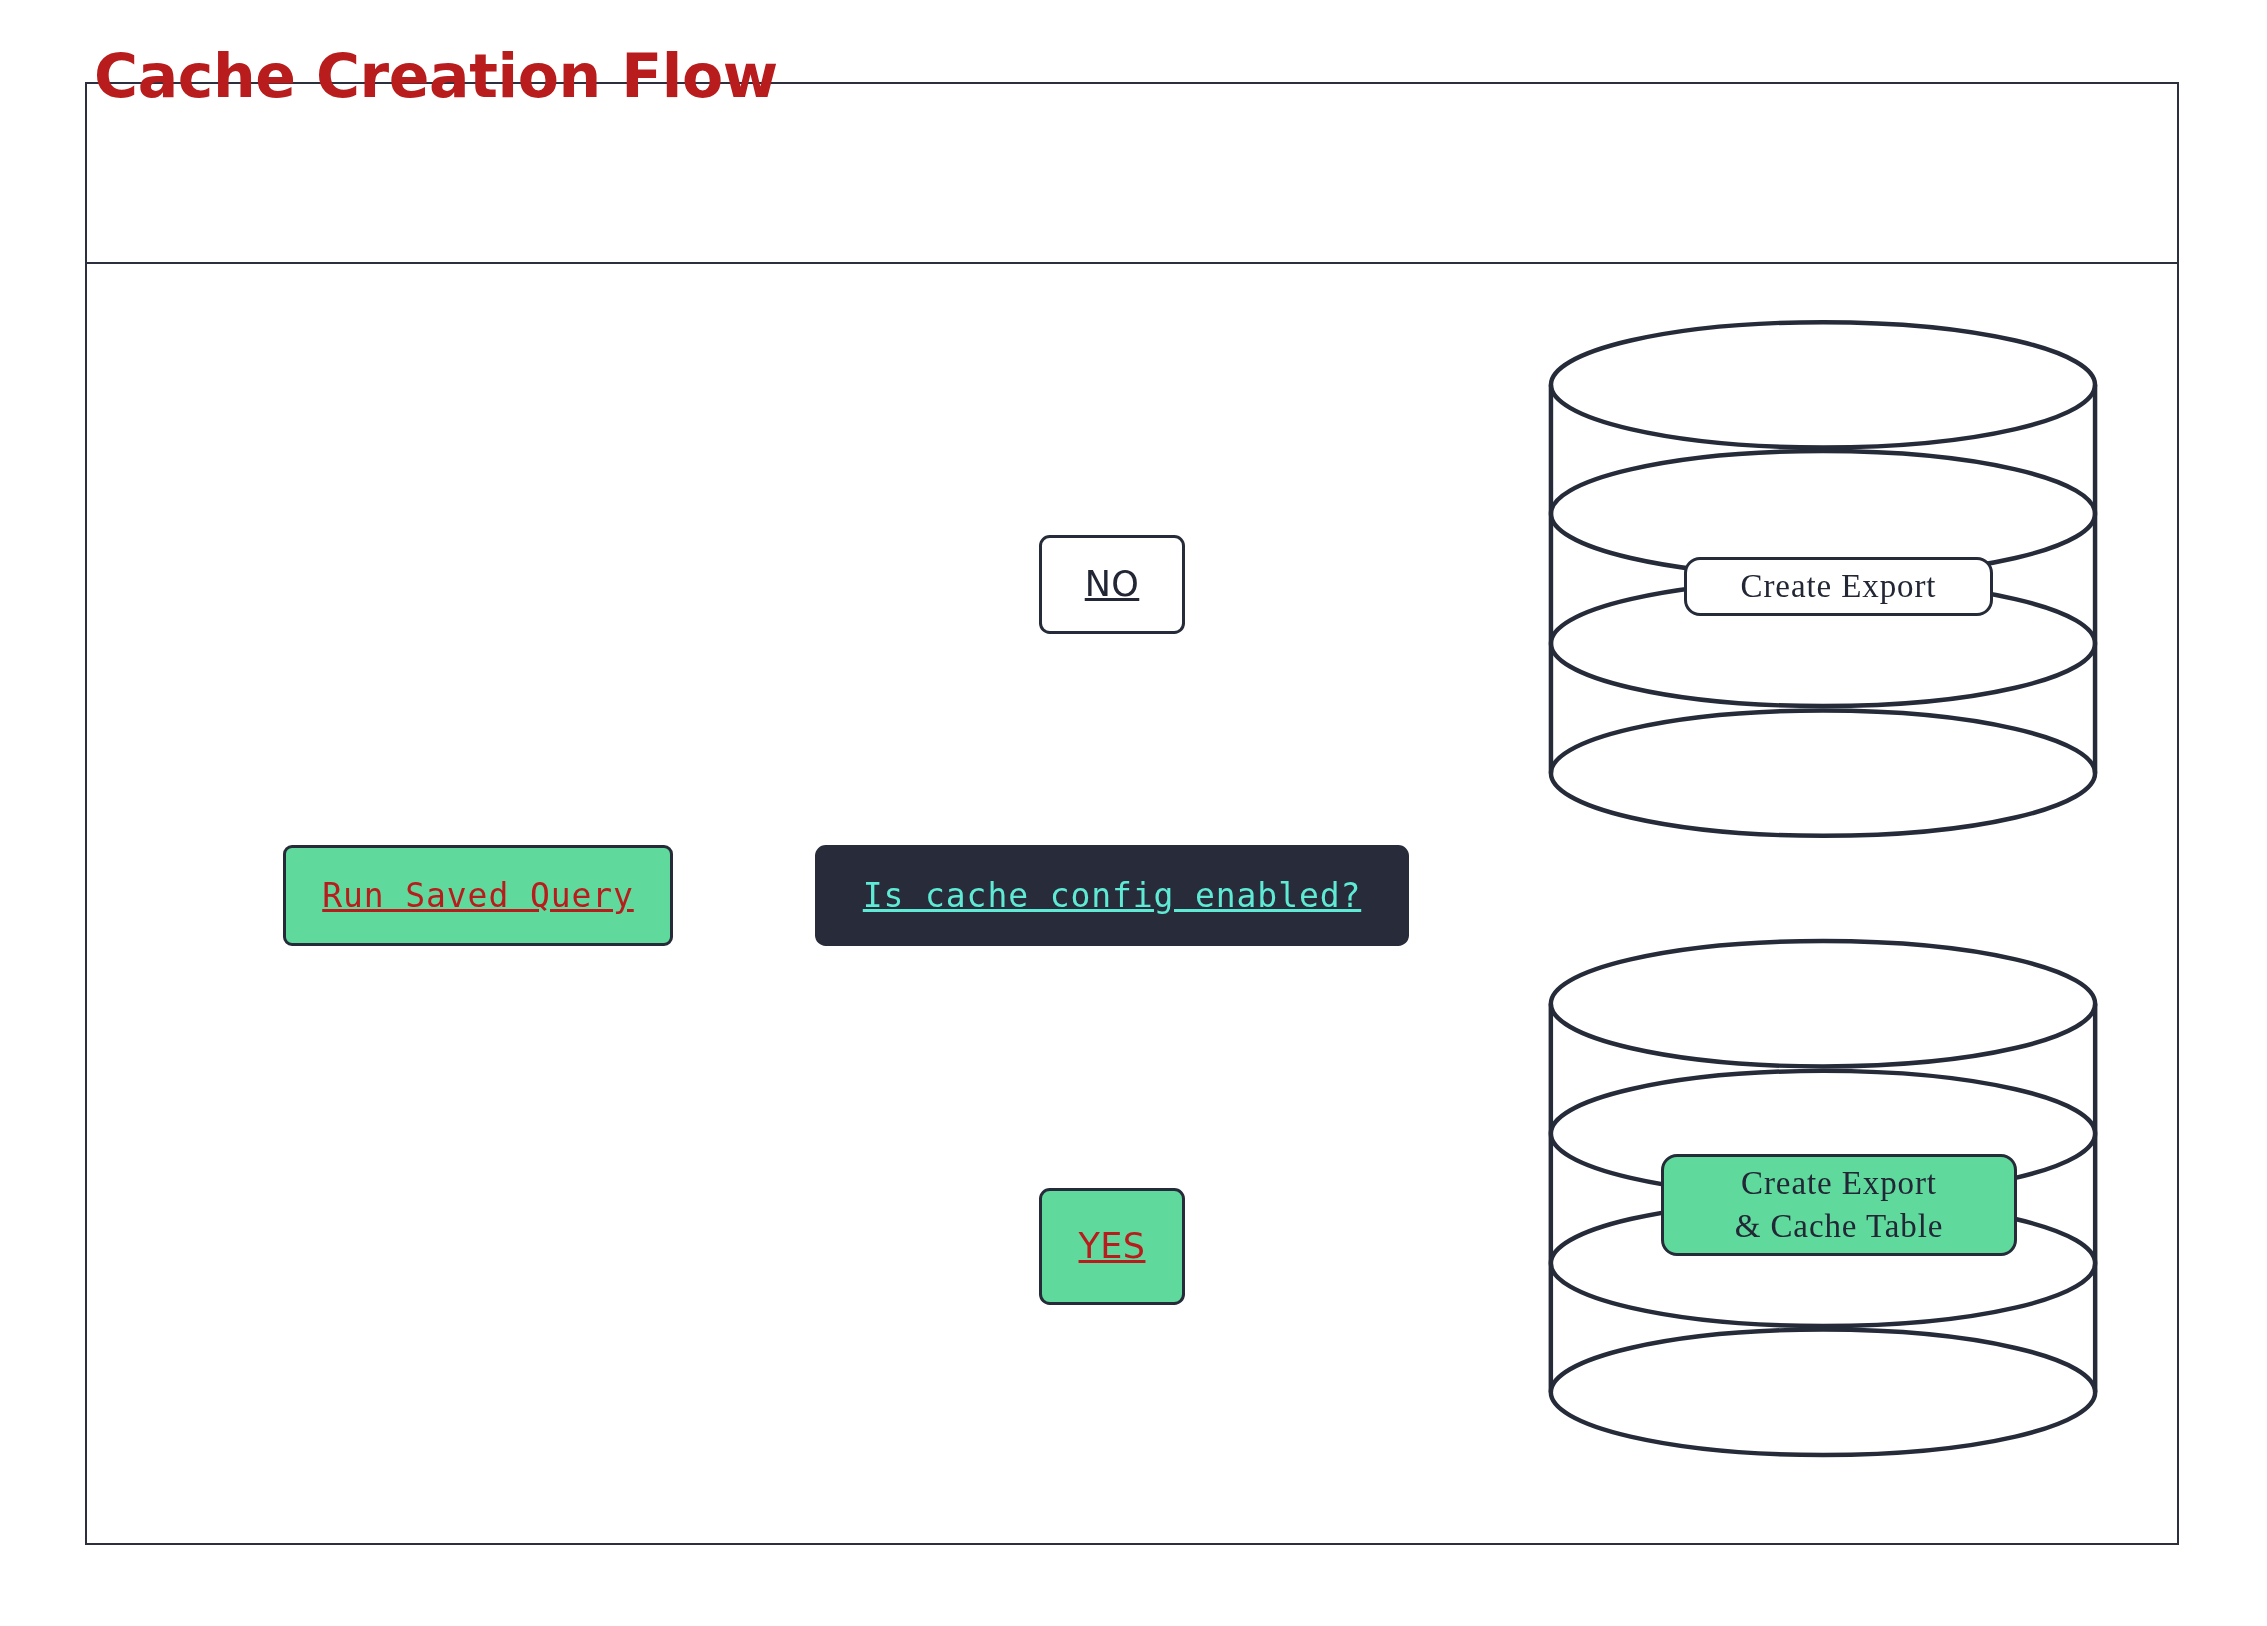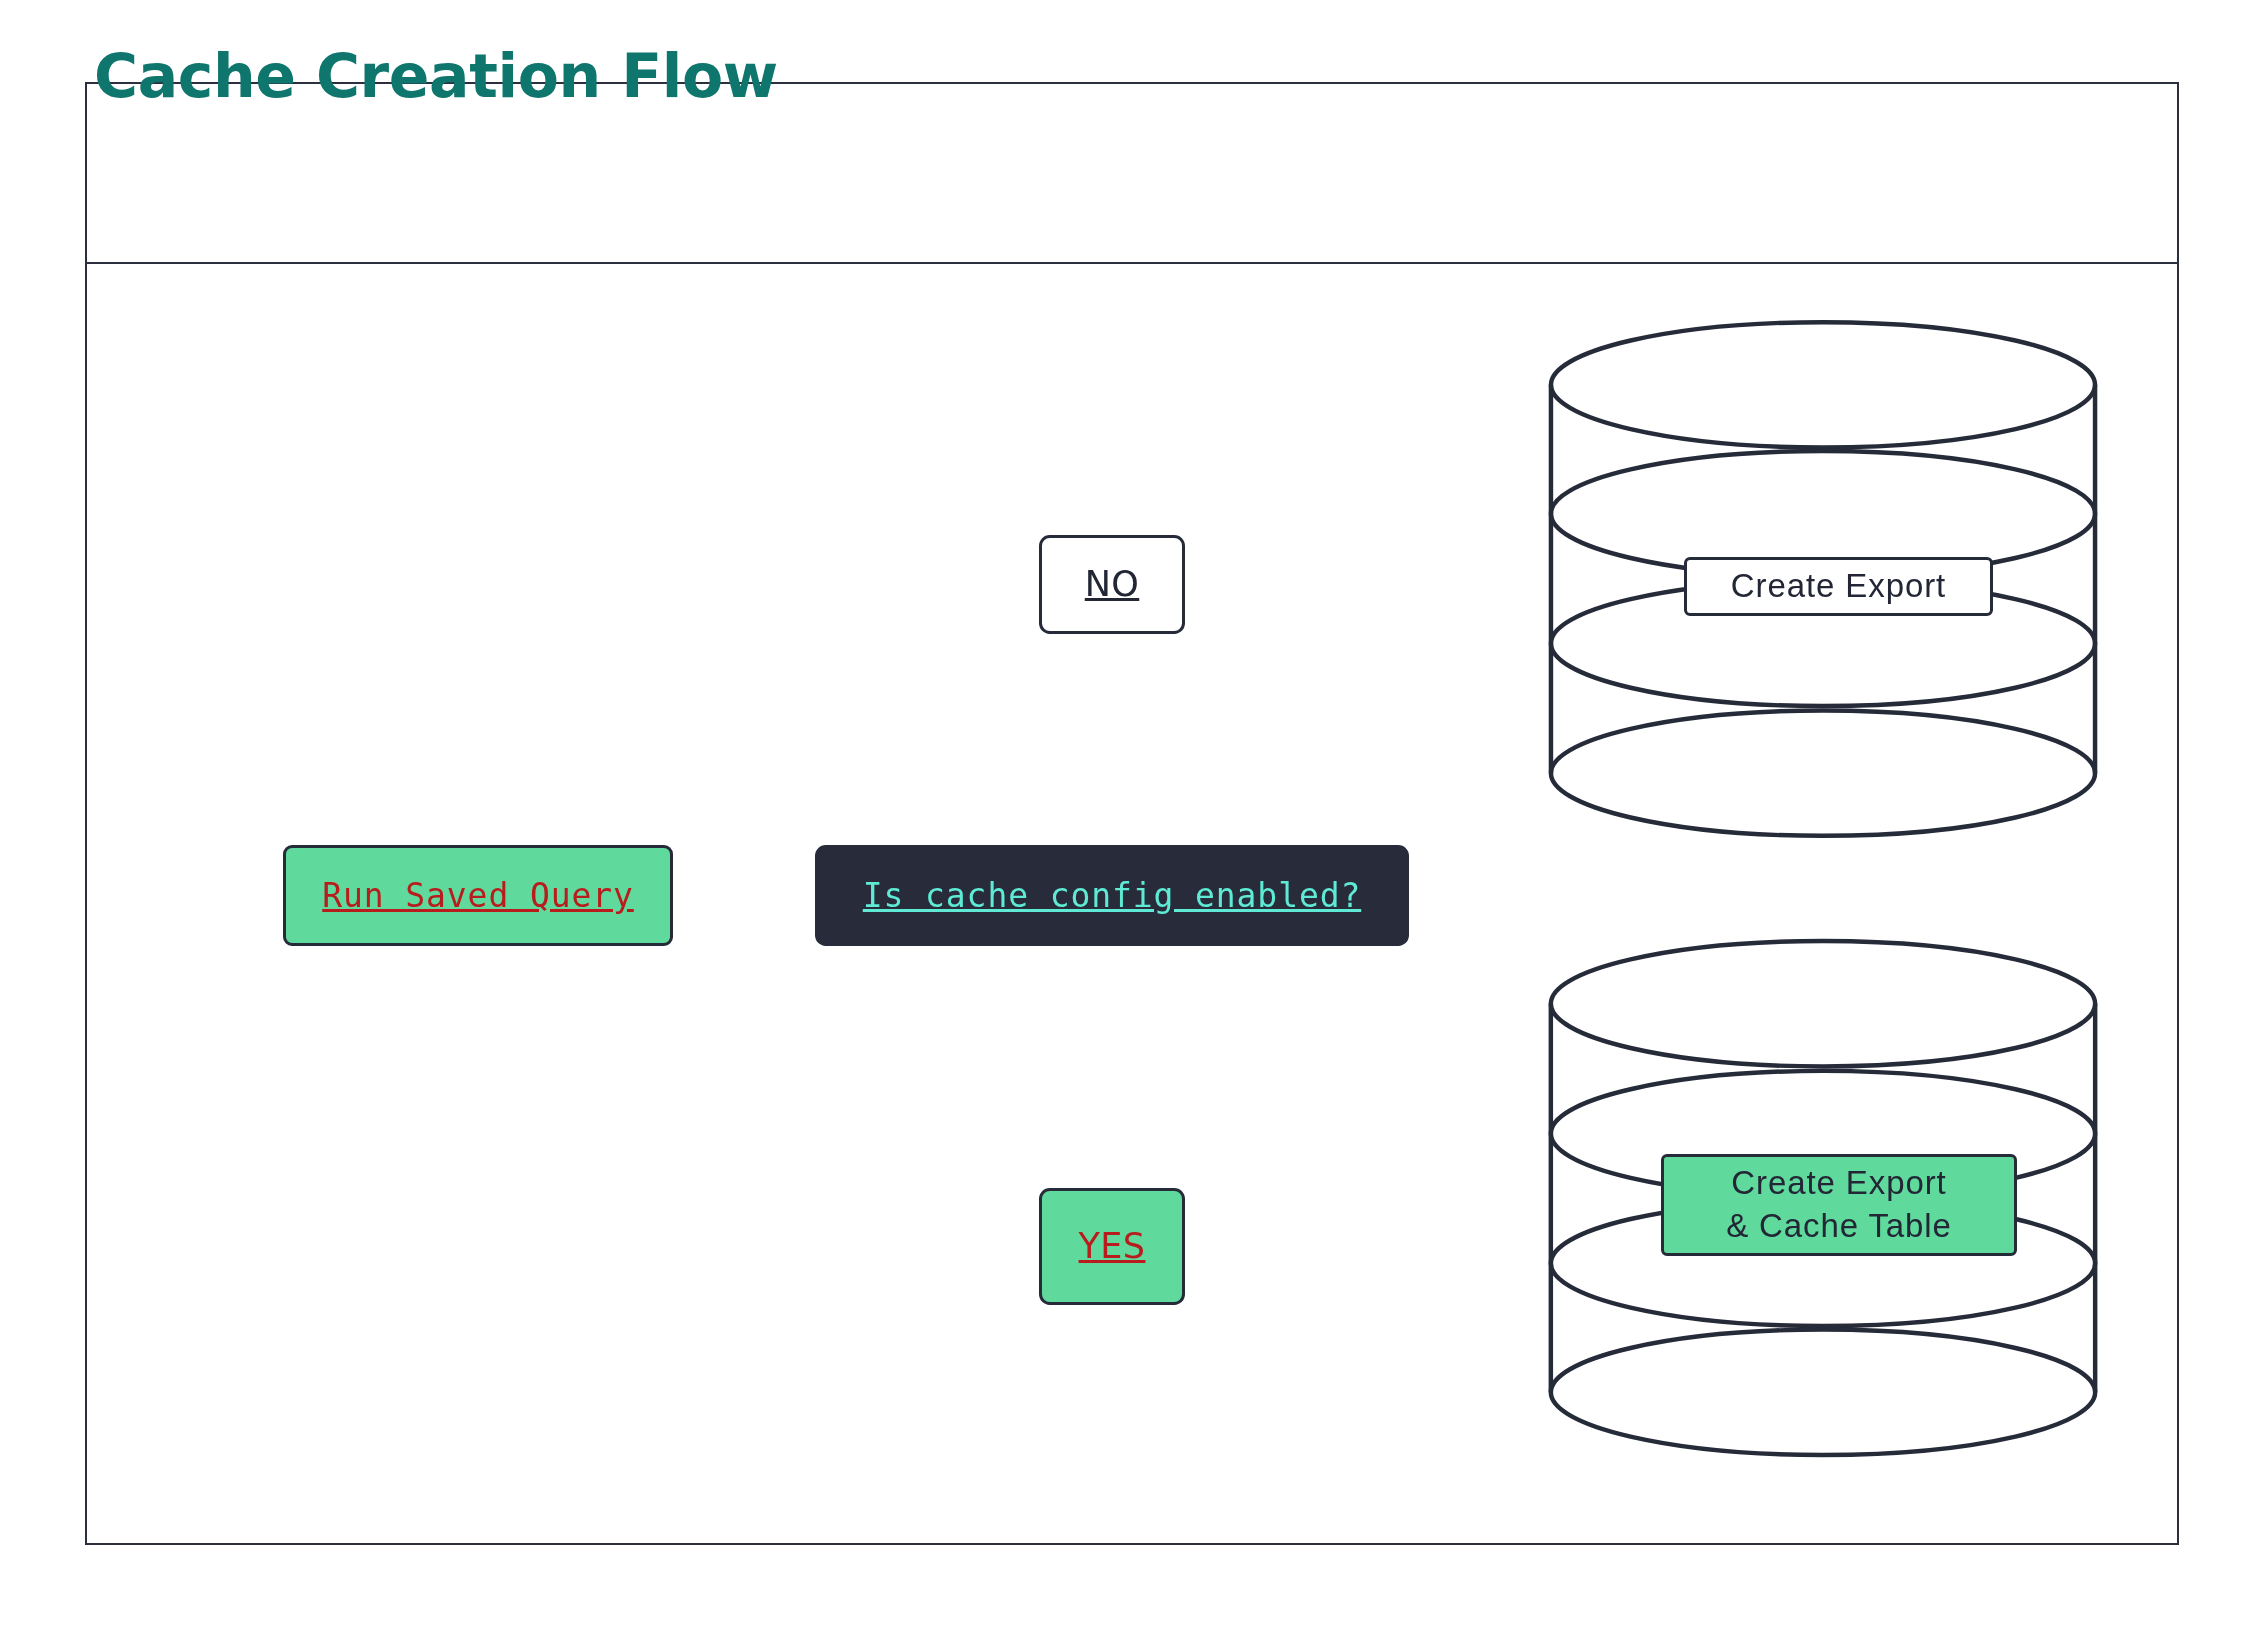--- a/index.html
+++ b/index.html
@@ -45,21 +45,21 @@
   }
 
   .title {
     position: absolute;
     left: 94px;
     top: 41px;
     font-family: "DejaVu Sans", sans-serif;
     font-size: 60px;
     font-weight: 700;
     letter-spacing: -0.4px;
-    color: #0f766e;
+    color: #b91c1c;
     white-space: nowrap;
   }
 
   
   .edges {
     position: absolute;
     left: 0;
     top: 0;
     width: 2268px;
     height: 1626px;
@@ -161,26 +161,26 @@
     left: 1548px;
     top: 933px;
     width: 550px;
     height: 530px;
   }
 
   .db-label {
     position: absolute;
     box-sizing: border-box;
     border: 3.6px solid #262b39;
-    border-radius: 6px;
+    border-radius: 16px;
     display: flex;
     align-items: center;
     justify-content: center;
     text-align: center;
-    font-family: Liberation Sans, sans-serif;
+    font-family: Liberation Serif, serif;
     font-size: 33px;
     letter-spacing: 0.9px;
     line-height: 1.3;
     white-space: pre-line;
     color: #222635;
   }
 
   #db-export-label {
     left: 1684px;
     top: 557px;

